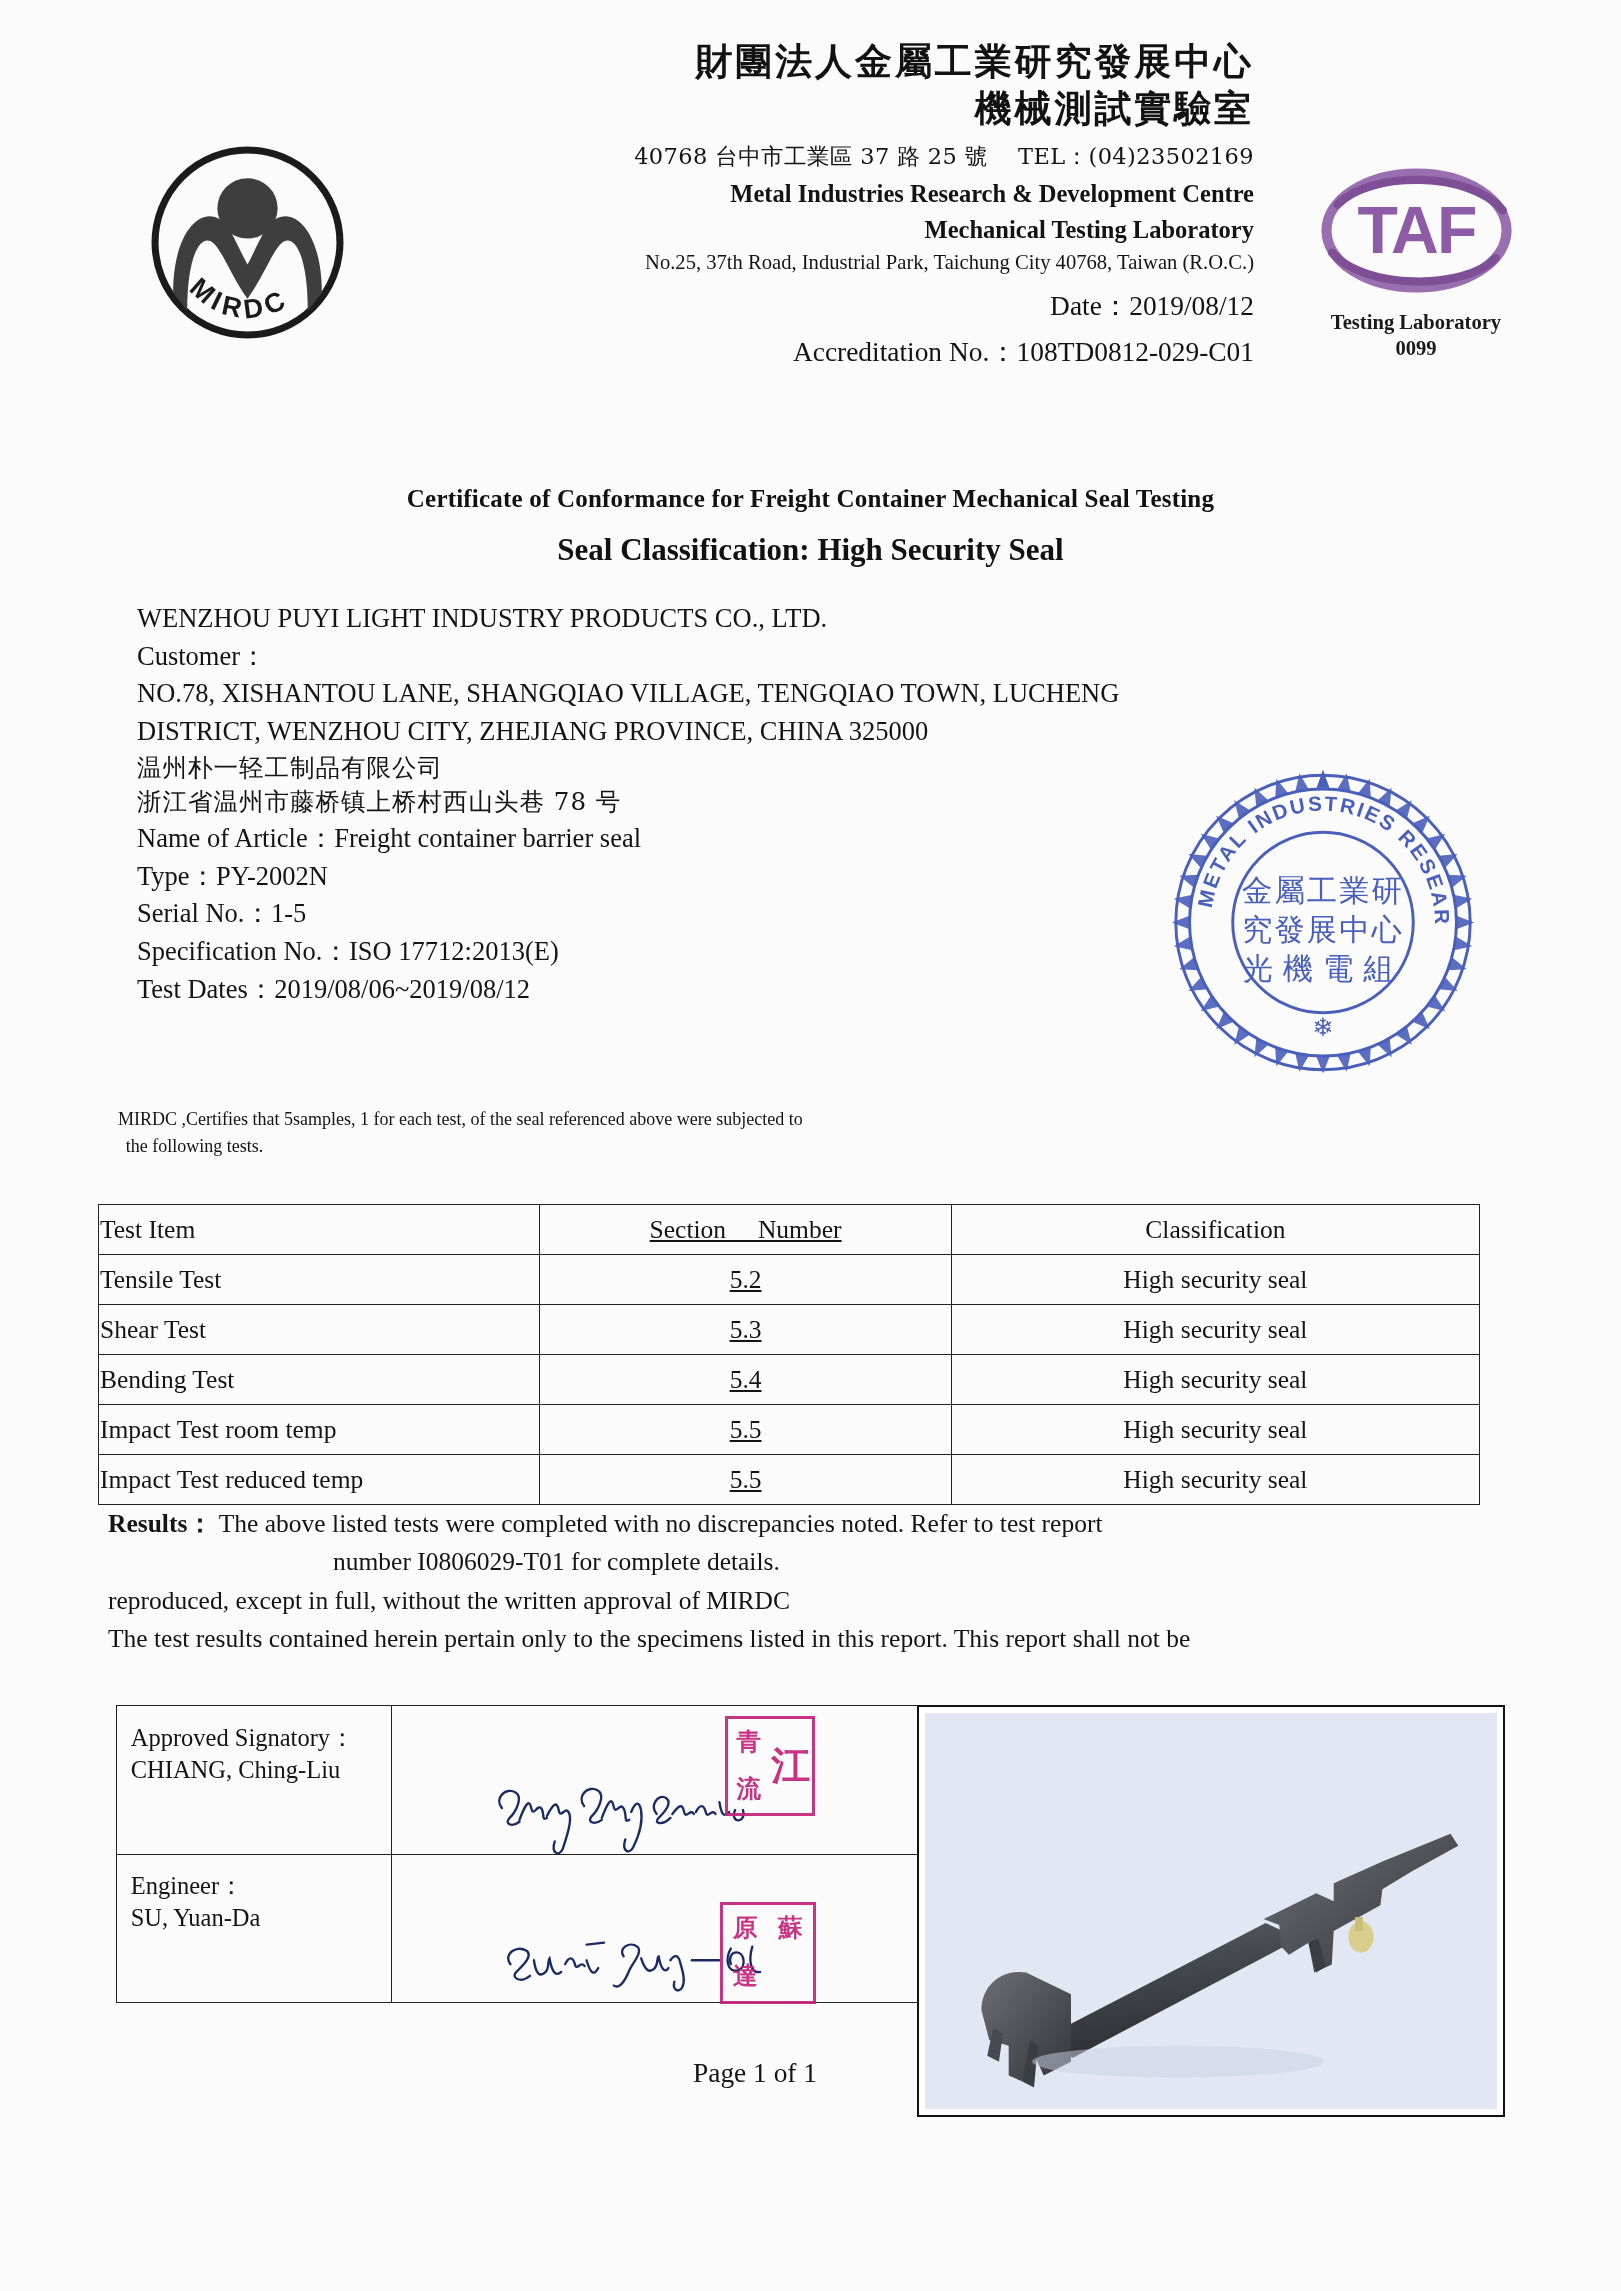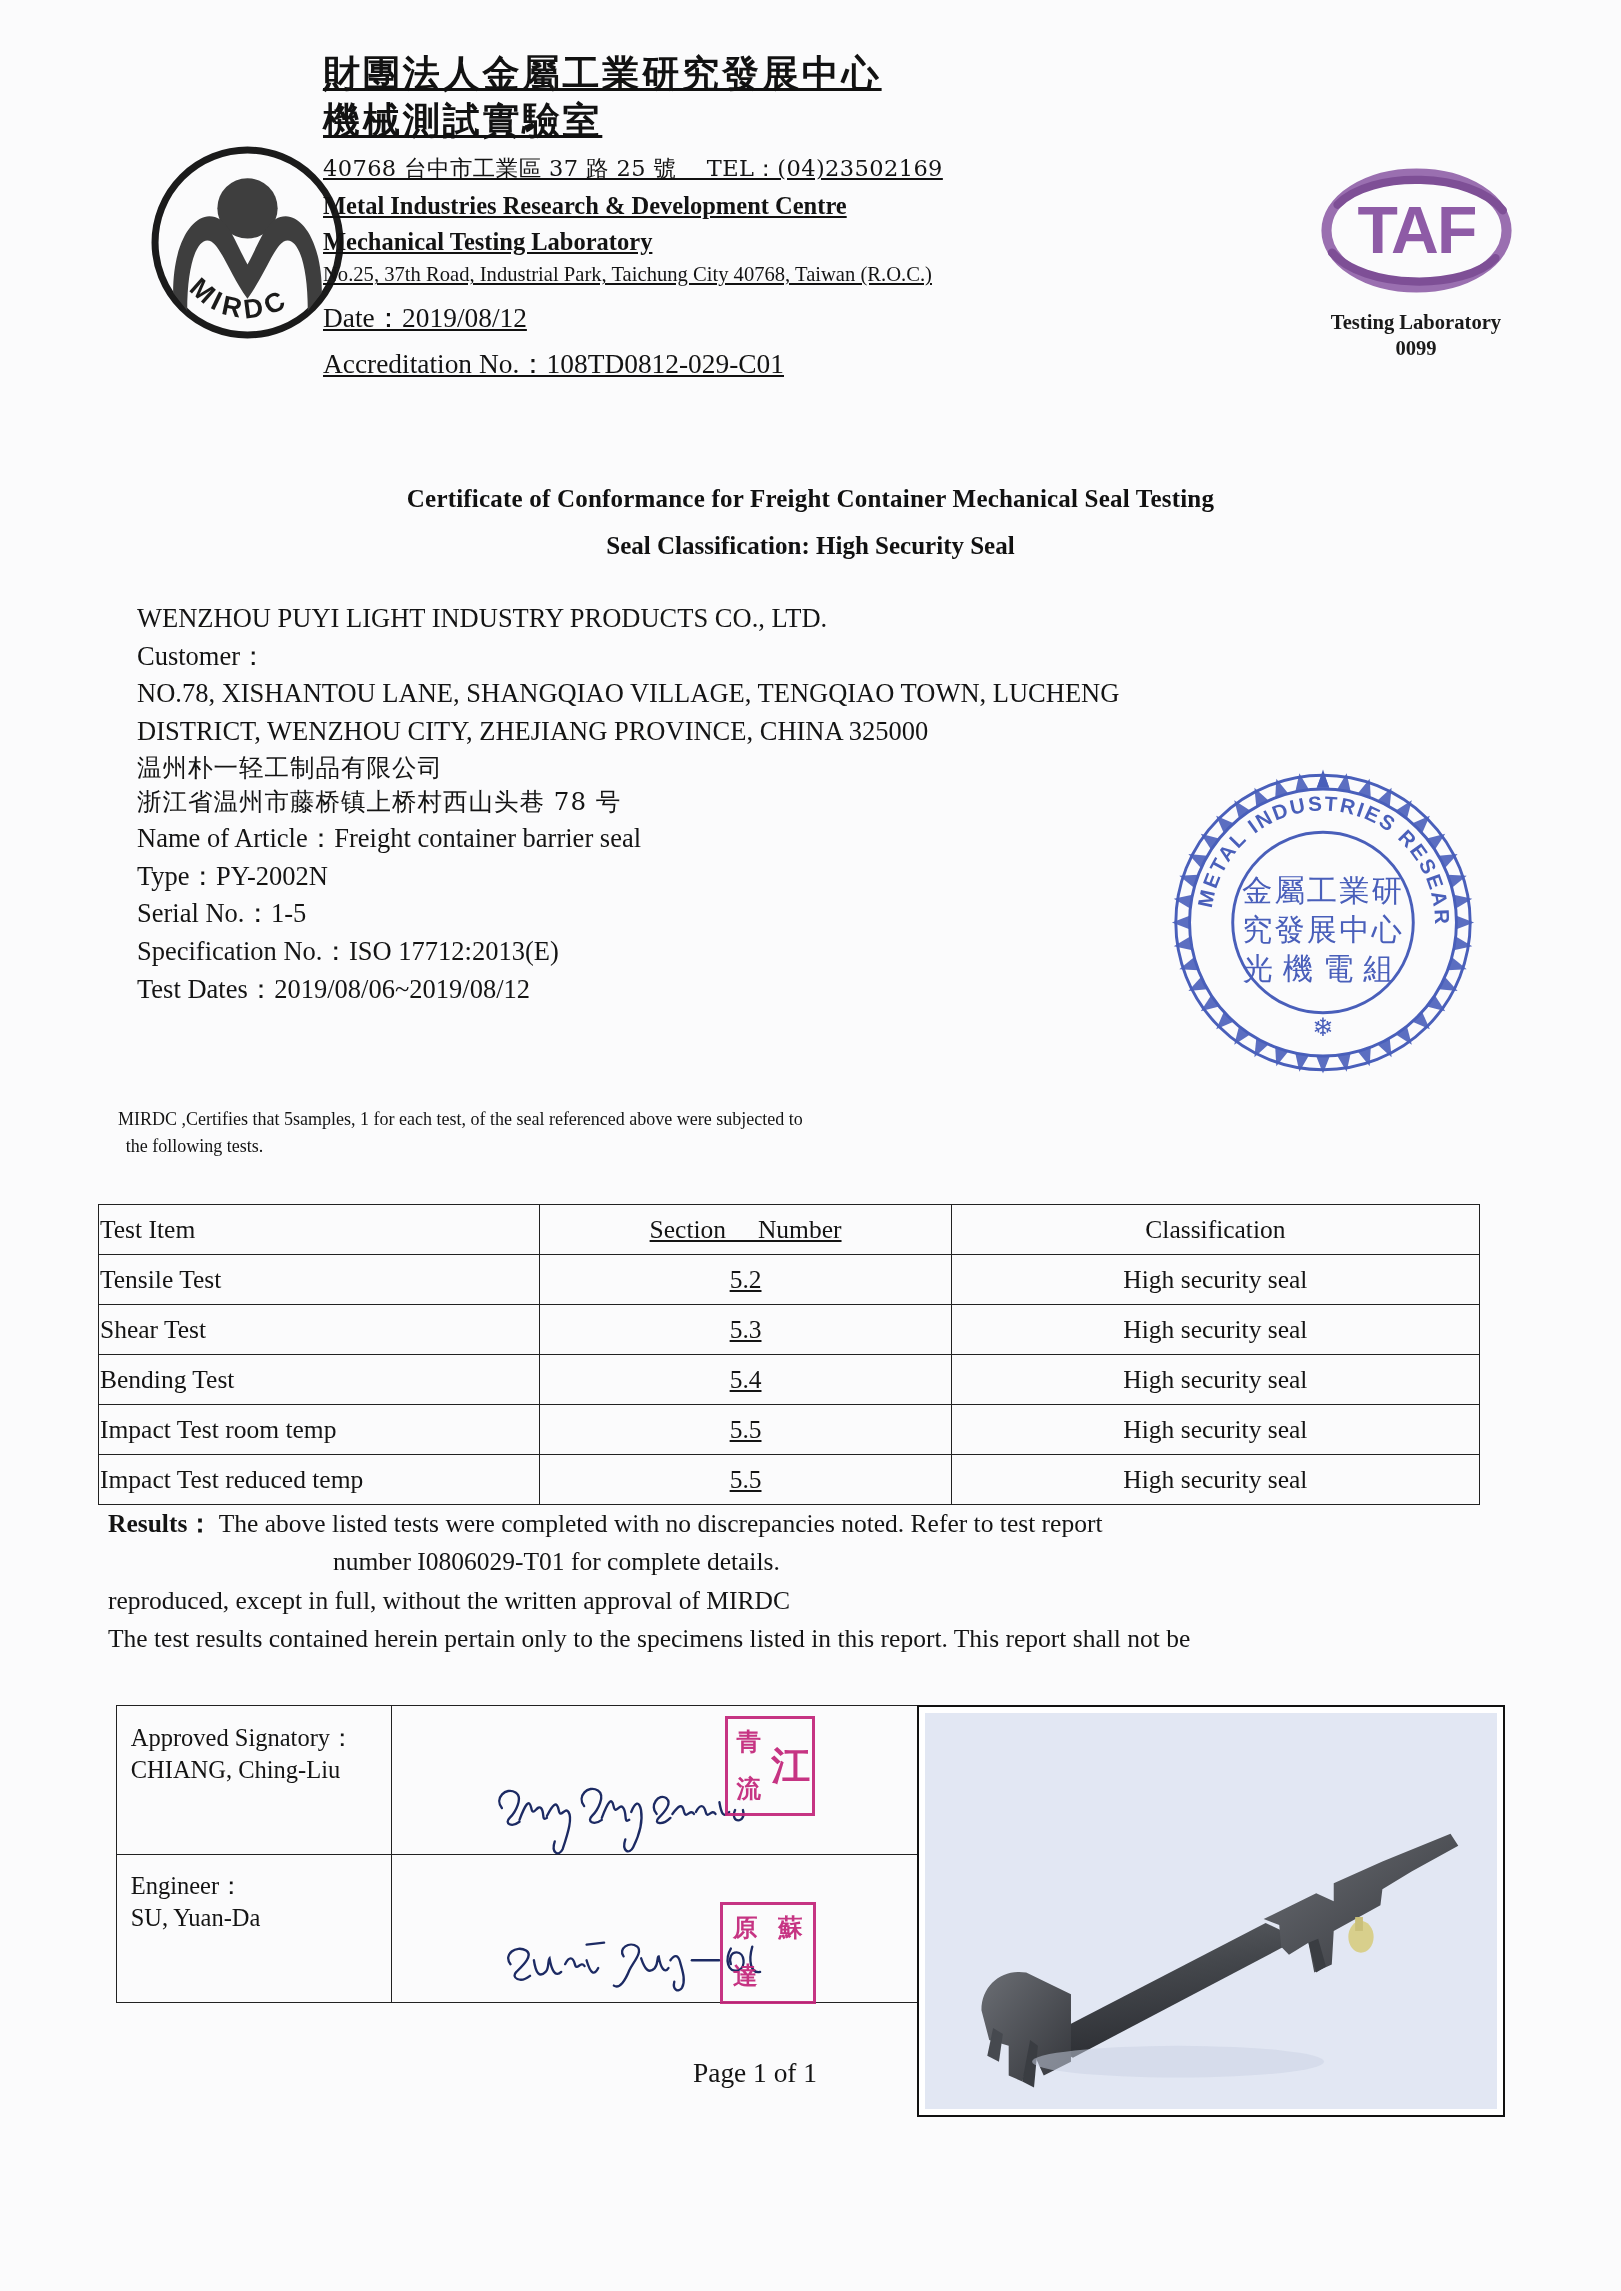--- a/index.html
+++ b/index.html
@@ -42,24 +42,23 @@
     font-family: "Liberation Serif", serif;
     font-weight: bold;
     font-size: 20.6px;
     line-height: 1.25;
     margin-top: 5.9px;
     color: #1a1a1a;
   }
 
   .head-center {
     position: absolute;
-    left: 323px; top: 12px;
+    left: 323px; top: 0px;
     width: 931px;
-    text-align: left;
-    text-decoration: underline;
+    text-align: right;
   }
   .cn-title1 {
     font-family: "DejaVu Serif", "Liberation Serif", serif;
     font-size: 37px;
     letter-spacing: 2.9px;
     line-height: 1.22;
     font-weight: 600;
     color: #121212;
   }
   .cn-title2 {
@@ -114,21 +113,21 @@
     font-size: 25px;
     color: #111;
     letter-spacing: 0.2px;
   }
   .doc-subtitle {
     position: absolute;
     left: 0; top: 532px;
     width: 1621px;
     text-align: center;
     font-weight: bold;
-    font-size: 25px;
+    font-size: 31px;
     color: #111;
   }
 
   
   .customer-block {
     position: absolute;
     left: 137px; top: 600px;
     width: 1157px;
     font-size: 26.5px;
     line-height: 1.42;

